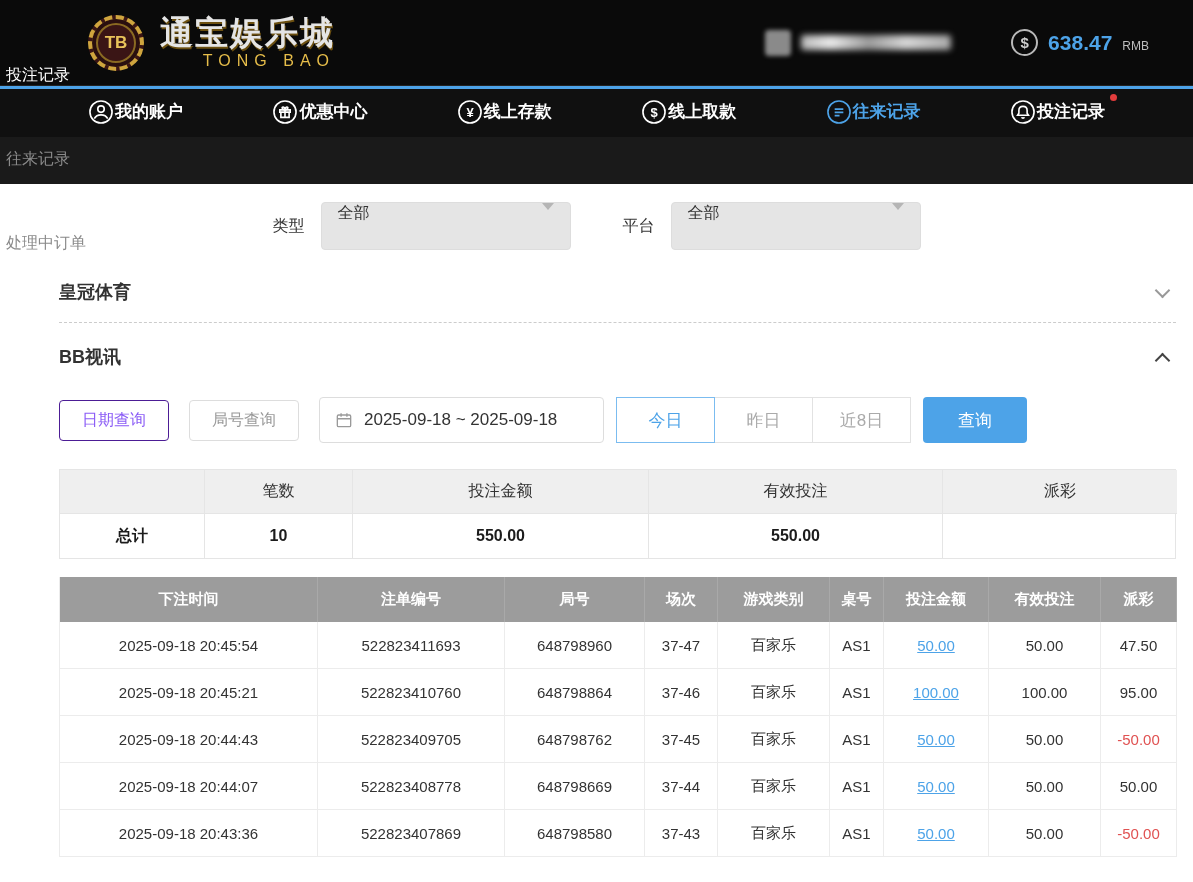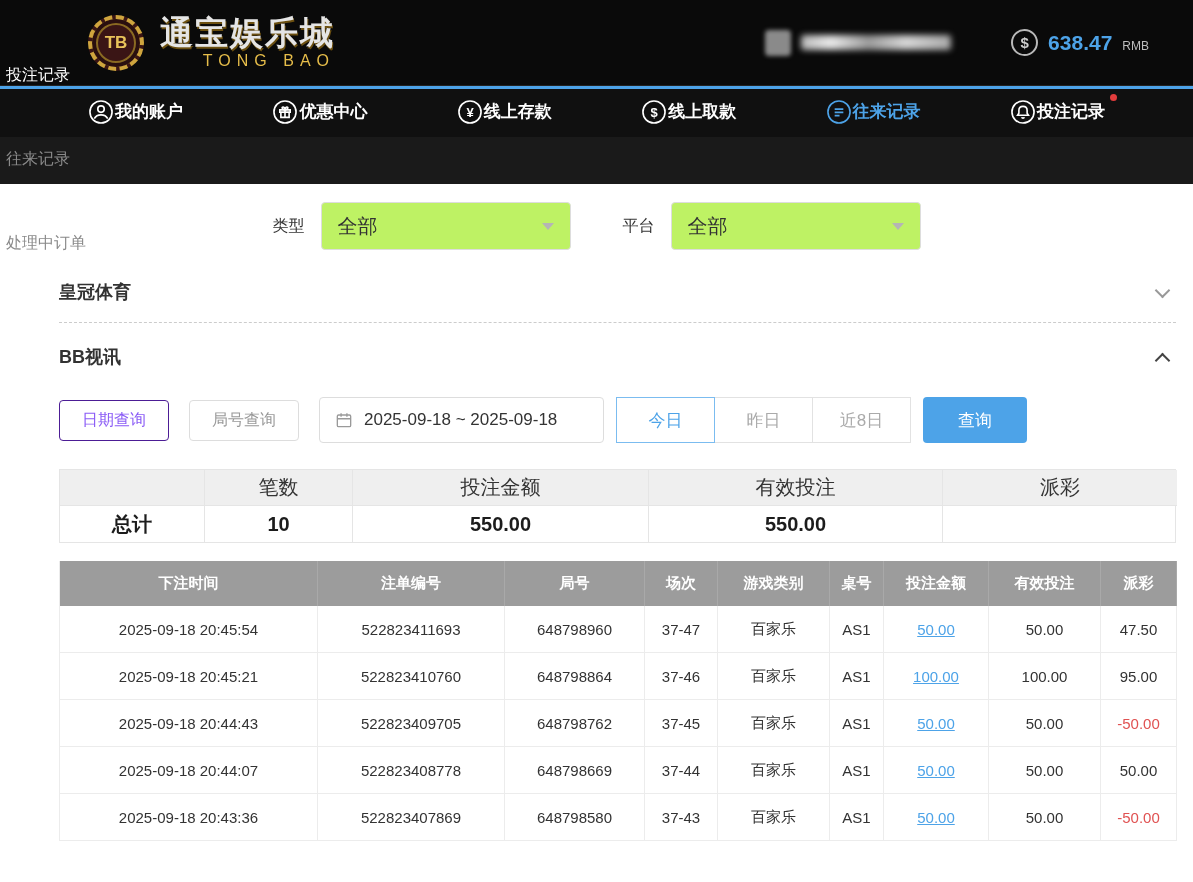--- a/index.html
+++ b/index.html
@@ -45,22 +45,22 @@
   .subtabs { height:47px; background:#1a1a1a; display:flex; align-items:stretch;
     justify-content:center; gap:60px;flex-direction:column; }
   .subtab { color:#8a8a8a; font-size:16px; display:flex; align-items:center;
     border-bottom:3px solid transparent; cursor:pointer; padding:0 6px; }
   .subtab.active { color:#fff; border-bottom-color:#4da3e8; }
 
   
   .filter-row { display:flex; align-items:center; justify-content:center; margin:18px 0 10px; }
   .f-label { font-size:16px; color:#333; margin-right:16px; }
   .select { width:250px; height:48px; border:1px solid #ddd; border-radius:4px;
-    display:flex; align-items:center; justify-content:space-between; padding:0 16px;
-    font-size:20px; color:#333; cursor:pointer; background:#bef264; }
+    display:flex; align-items:flex-start; justify-content:space-between; padding:0 16px;
+    font-size:16px; color:#333; cursor:pointer; background:#e5e5e5; }
   .select.first { margin-right:52px; }
   .caret { width:0; height:0; border-left:6px solid transparent; border-right:6px solid transparent;
     border-top:7px solid #b5b5b5; }
 
   .content { width:1117px; margin-left:59px; }
 
   
   .section-row { display:flex; align-items:center; justify-content:space-between;
     padding:20px 8px 14px 0; cursor:pointer; }
   .section-title { font-size:18px; font-weight:bold; color:#333; }
@@ -82,22 +82,22 @@
   .seg-group { display:flex; margin-left:13px; }
   .seg { height:46px; width:99px; border:1px solid #e2e2e2; background:#fff; color:#aaa;
     font-size:17px; margin-left:-1px; cursor:pointer; font-family:inherit; }
   .seg.active { border-color:#7bbcf0; color:#4da3e8; position:relative; z-index:2; }
   .solid-blue { background:#4da3e8; color:#fff; border:none; width:104px; height:46px;
     margin-left:12px; font-size:17px; border-radius:4px; cursor:pointer; font-family:inherit; }
 
   
   .summary-table { display:grid; grid-template-columns:145px 148px 296px 294px 234px;
     border:1px solid #e5e5e5; margin-bottom:18px; }
-  .s-cell { height:36px; display:flex; align-items:center; justify-content:center;
-    border-right:1px solid #e5e5e5; font-size:20px;text-align:right; }
+  .s-cell { height:44px; display:flex; align-items:center; justify-content:center;
+    border-right:1px solid #e5e5e5; font-size:16px;text-align:right; }
   .s-cell.no-r { border-right:none; }
   .s-head { background:#efefef; color:#333; border-bottom:1px solid #e5e5e5; }
   .s-body { background:#fff; color:#1c1c1c; font-weight:bold; }
 
   
   .data-table { display:grid; grid-template-columns:258px 187px 140px 73px 112px 54px 105px 112px 76px;
     border-left:1px solid #ececec; }
   .th { background:#9c9c9c; color:#fff; height:45px; font-size:15px; font-weight:bold;
     display:flex; align-items:center; justify-content:center; border-right:1px solid #a9a9a9; }
   .td { height:47px; background:#fff; display:flex; align-items:center; justify-content:center;

